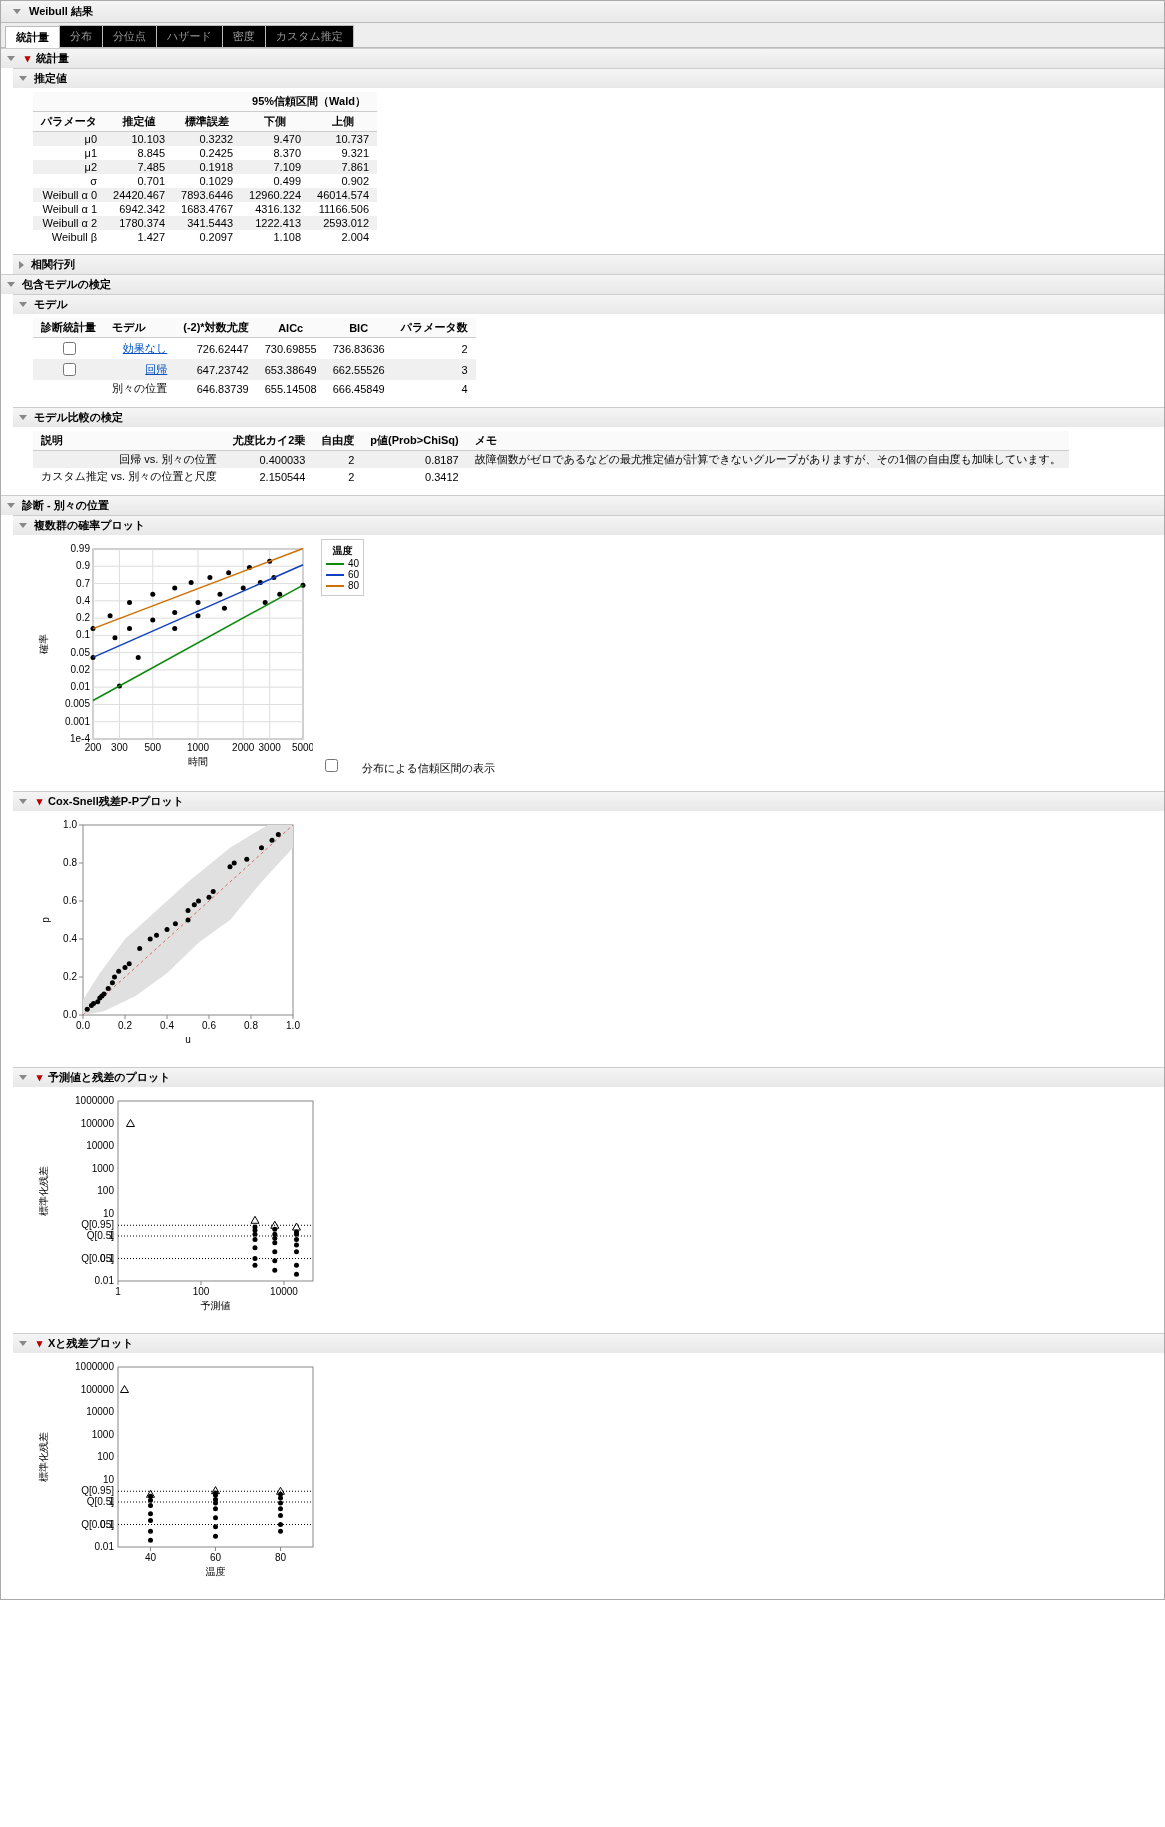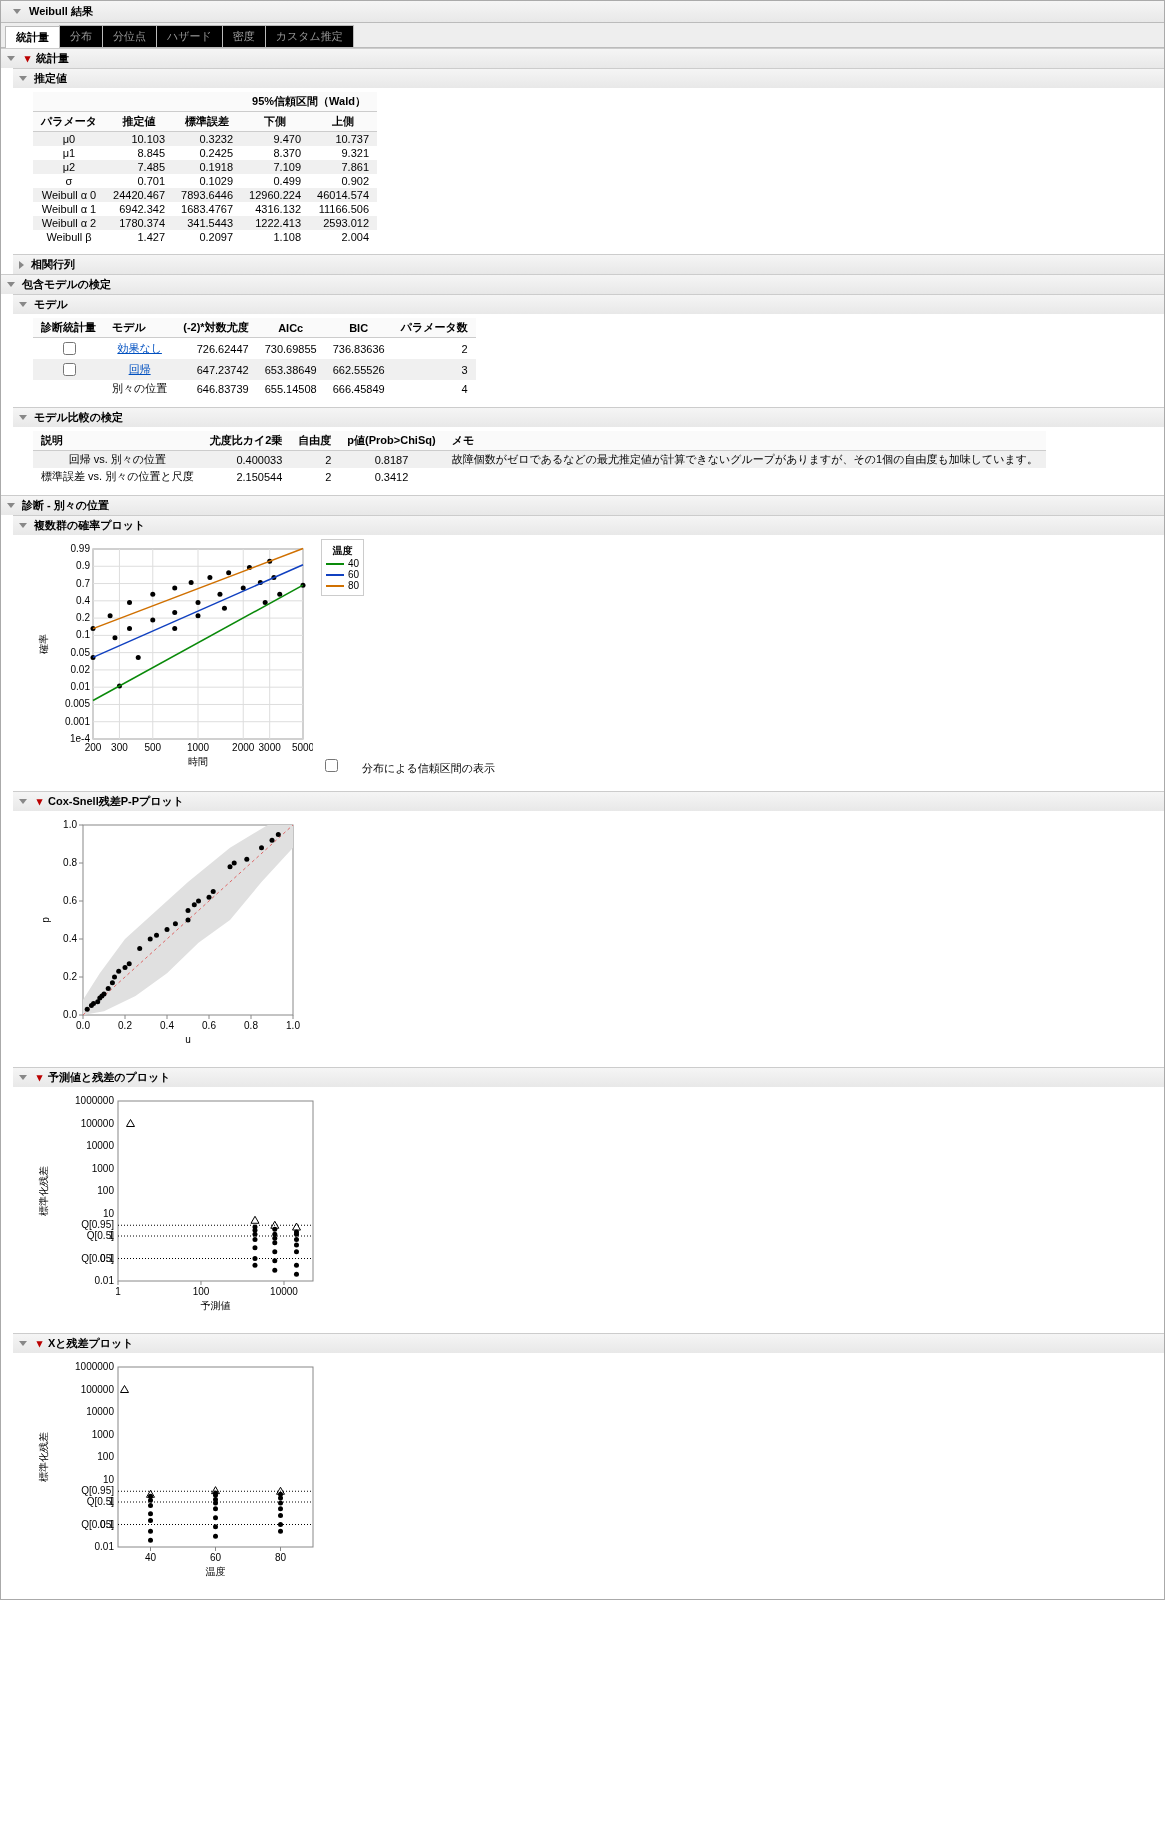--- a/index.html
+++ b/index.html
@@ -9,21 +9,21 @@
 .tab{padding:3px 10px;border:1px solid #bbb;border-bottom:none;background:#000000;color:#999;cursor:pointer;margin-right:-1px}
 .tab.active{background:#fff;color:#000;font-weight:bold;position:relative;top:1px}
 .section{border-top:1px solid #ccc}
 .section > .shdr{background:linear-gradient(#f5f5f5,#e8e8e8);padding:2px 6px;font-weight:bold;display:flex;align-items:center;gap:3px}
 .shdr .rarrow{width:11px;height:11px;display:inline-flex;align-items:center;justify-content:center;color:#b00}
 .body{padding:4px 6px 10px 20px}
 table.data{border-collapse:collapse;font-size:11px}
 table.data th{padding:2px 8px;font-weight:bold;border-bottom:1px solid #ccc;background:#fafafa}
 table.data th.left{text-align:left}
 table.data td{padding:1px 8px;text-align:right}
-table.data td.left{text-align:center}
+table.data td.left{text-align:right}
 table.data tr.zebra td{background:#f0f0f0}
 .spanhdr{text-align:center;font-weight:bold;padding:2px 4px;border-bottom:1px solid #ccc}
 a.link{color:#0050c0;text-decoration:underline;cursor:pointer}
 .disclosure-closed{width:0;height:0;border-top:4px solid transparent;border-bottom:4px solid transparent;border-left:5px solid #888;display:inline-block;margin-right:4px}
 .disclosure-open{width:0;height:0;border-left:4px solid transparent;border-right:4px solid transparent;border-top:5px solid #888;display:inline-block;margin-right:4px}
 .red{color:#c00}
 .cb-label{margin-left:18px;font-size:11px}
 svg text{font-family:inherit;font-size:10px}
 </style>
 </head>
@@ -212,21 +212,21 @@
           </tbody>
             <tbody id="comp-rows">
               <tr class="zebra">
                 <td class="left">回帰 vs. 別々の位置</td>
                 <td>0.400033</td>
                 <td>2</td>
                 <td class="left">0.8187</td>
                 <td class="left">故障個数がゼロであるなどの最尤推定値が計算できないグループがありますが、その1個の自由度も加味しています。</td>
               </tr>
               <tr>
-                <td class="left">標準誤差 vs. 別々の位置と尺度</td>
+                <td class="left">カスタム推定 vs. 別々の位置と尺度</td>
                 <td>2.150544</td>
                 <td>2</td>
                 <td class="left">0.3412</td>
                 <td class="left"></td>
               </tr>
             </tbody>
         </table>
       </div>
     </div>
   </div>

